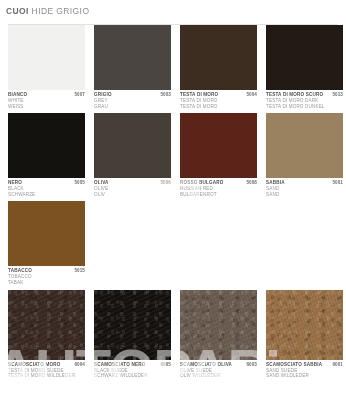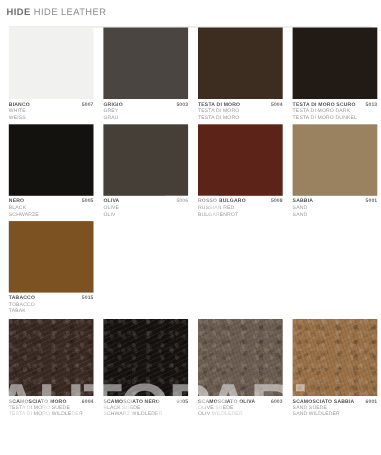--- a/index.html
+++ b/index.html
@@ -165,21 +165,21 @@
     letter-spacing: 0.15px;
     white-space: nowrap;
     line-height: 5.6px;
   }
 </style>
 </head>
 <body>
 
 <div class="header">
   <div class="header-title">
-    <span class="strong">HIDE</span><span> HIDE LEATHER</span>
+    <span class="strong">CUOI</span><span> HIDE GRIGIO</span>
   </div>
 </div>
 <div class="header-rule"></div>
 
 <div class="grid" id="grid">
     <div class="row">
       <div class="cell">
         <div class="swatch" style="background: rgb(241, 241, 239);"></div>
         <div class="caption">
           <div class="cap-line1">

